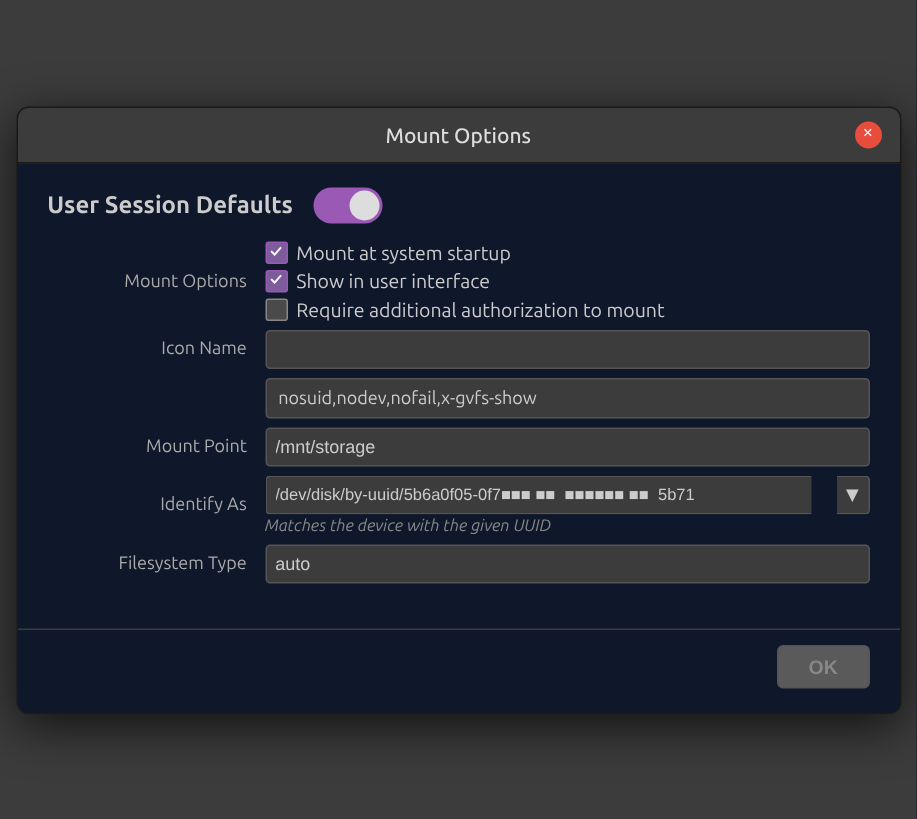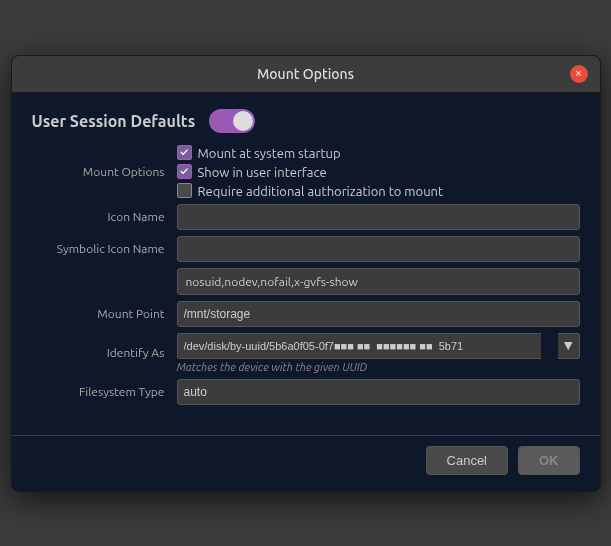--- a/index.html
+++ b/index.html
@@ -270,26 +270,20 @@
     </div>
 
 
     <div class="row-pair">
       <div class="row-pair-label">Icon Name</div>
       <div class="row-pair-value">
         <input type="text" class="text-input" value="" style="">
       </div>
     </div>
 
-    <div class="row-pair">
-      <div class="row-pair-label">Symbolic Icon Name</div>
-      <div class="row-pair-value">
-        <input type="text" class="text-input" value="" style="">
-      </div>
-    </div>
 
     <div class="row-pair">
       <div class="row-pair-label"></div>
       <div class="row-pair-value">
         <div class="options-value">nosuid,nodev,nofail,x-gvfs-show</div>
       </div>
     </div>
 
     <div class="row-pair">
       <div class="row-pair-label">Mount Point</div>
@@ -314,16 +308,15 @@
     <div class="row-pair">
       <div class="row-pair-label">Filesystem Type</div>
       <div class="row-pair-value">
         <input type="text" class="text-input" value="auto" style="">
       </div>
     </div>
 
   </div>
 
   <div class="footer">
-    <button class="btn">Cancel</button>
     <button class="btn btn-primary">OK</button>
   </div>
 </div>
 
 </body></html>

